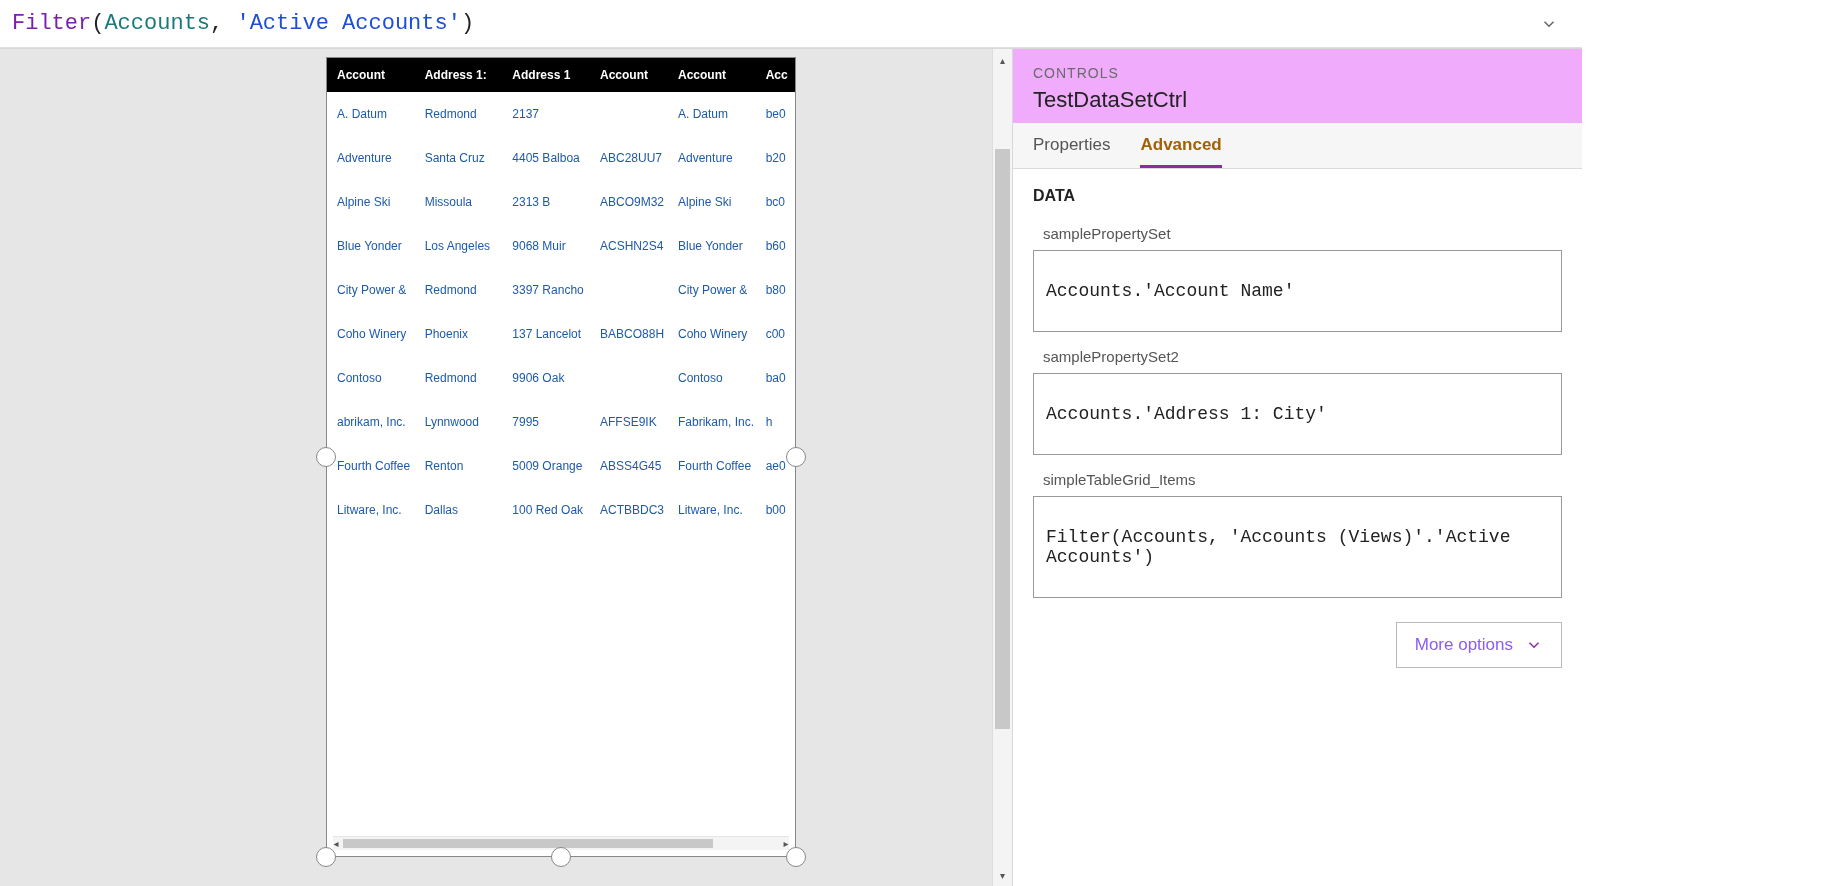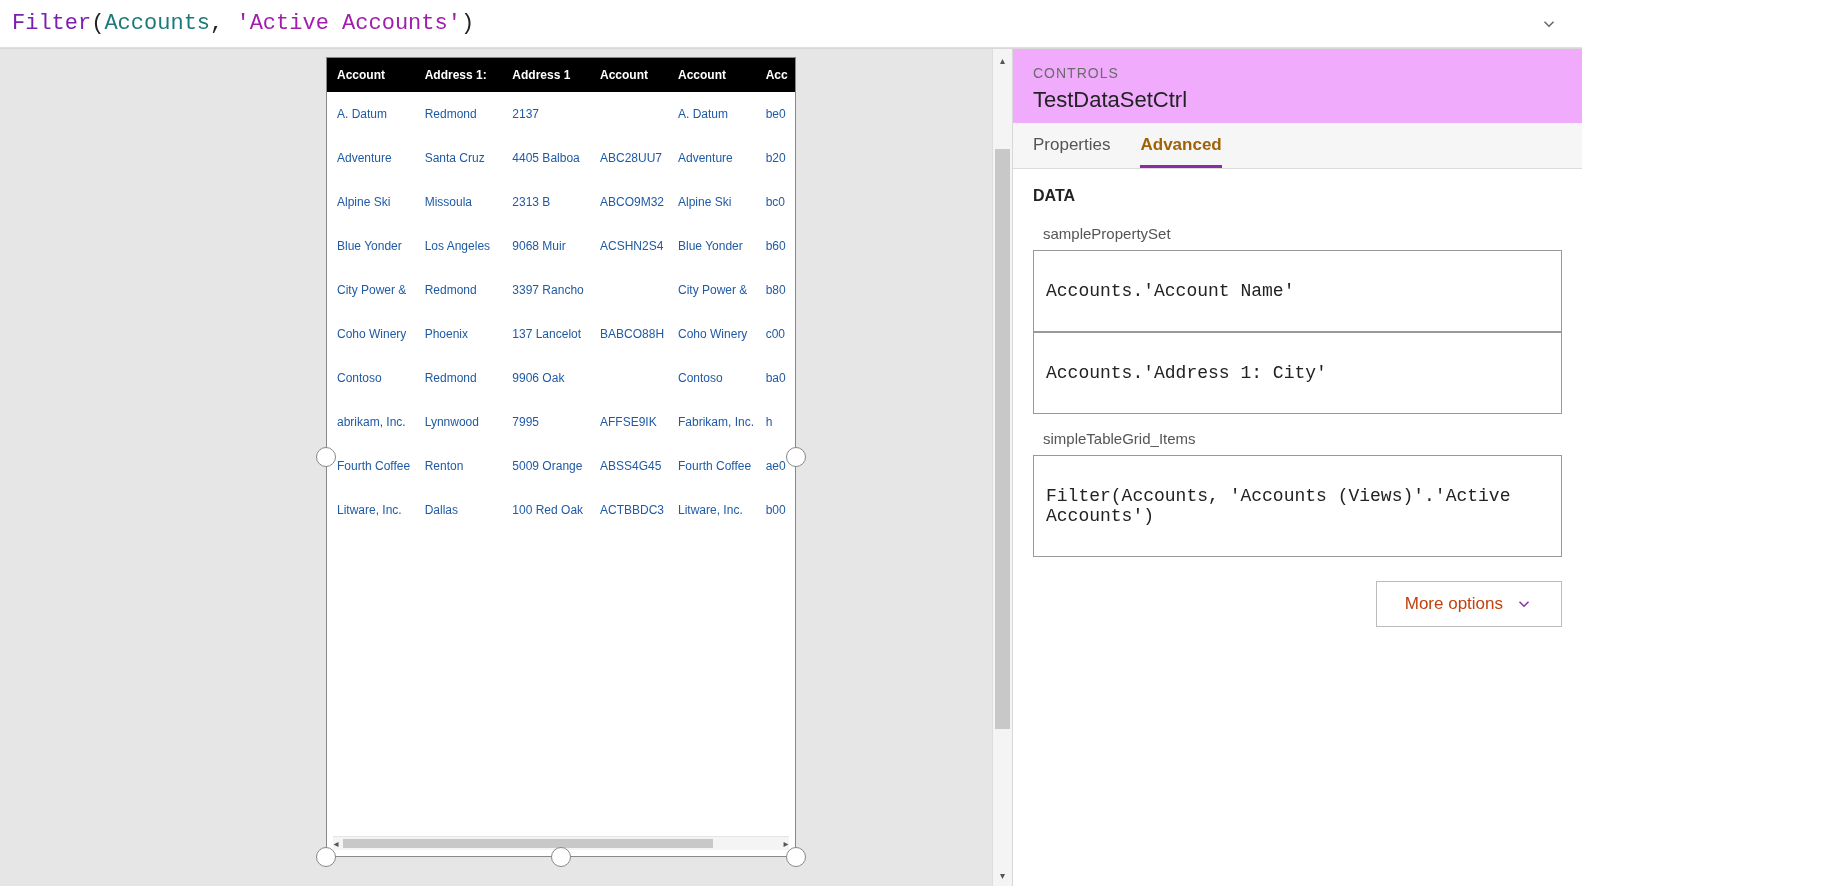--- a/index.html
+++ b/index.html
@@ -27,21 +27,21 @@
   align-items: center;
   padding: 0 12px;
   font-family: Consolas, "Courier New", monospace;
   font-size: 22px;
   position: relative;
 }
 .formula-bar .fn-name { color: #7a1fb0; }
 .formula-bar .paren  { color: #222; }
 .formula-bar .ident  { color: #1a7a7a; }
 .formula-bar .comma  { color: #222; }
-.formula-bar .string { color: #a21caf; }
+.formula-bar .string { color: #1d4ed8; }
 .formula-bar .chevron {
   position: absolute;
   right: 24px;
   top: 50%;
   transform: translateY(-50%);
   color: #666;
 }
 .main {
   flex: 1;
   display: flex;
@@ -243,23 +243,23 @@
   white-space: pre-wrap;
   word-break: break-word;
 }
 .more-options {
   margin-top: 24px;
   display: flex;
   justify-content: flex-end;
 }
 .more-options-btn {
   border: 1px solid #bbb;
-  padding: 12px 28px;
+  padding: 12px 18px;
   font-size: 17px;
-  color: #c2410c;
+  color: #8b5cf6;
   background: #fff;
   display: inline-flex;
   align-items: center;
   gap: 12px;
   cursor: pointer;
 }
 svg { display: block; }
 </style>
 </head>
 <body>
@@ -408,20 +408,21 @@
         <div class="panel-tab">Properties</div>
         <div class="panel-tab active">Advanced</div>
       </div>
 
       <div class="data-section">
         <div class="data-section-heading">DATA</div>
 
         <div class="prop-label">samplePropertySet</div>
         <div class="prop-input">Accounts.'Account Name'</div>
 
+        <div class="prop-label">samplePropertySet2</div>
         <div class="prop-input">Accounts.'Address 1: City'</div>
 
         <div class="prop-label">simpleTableGrid_Items</div>
         <div class="prop-input">Filter(Accounts, 'Accounts (Views)'.'Active Accounts')</div>
 
         <div class="more-options">
           <div class="more-options-btn">
             <span>More options</span>
             <span>
               <svg width="18" height="18" viewBox="0 0 24 24" fill="none" stroke="#8a2da5" stroke-width="2">

